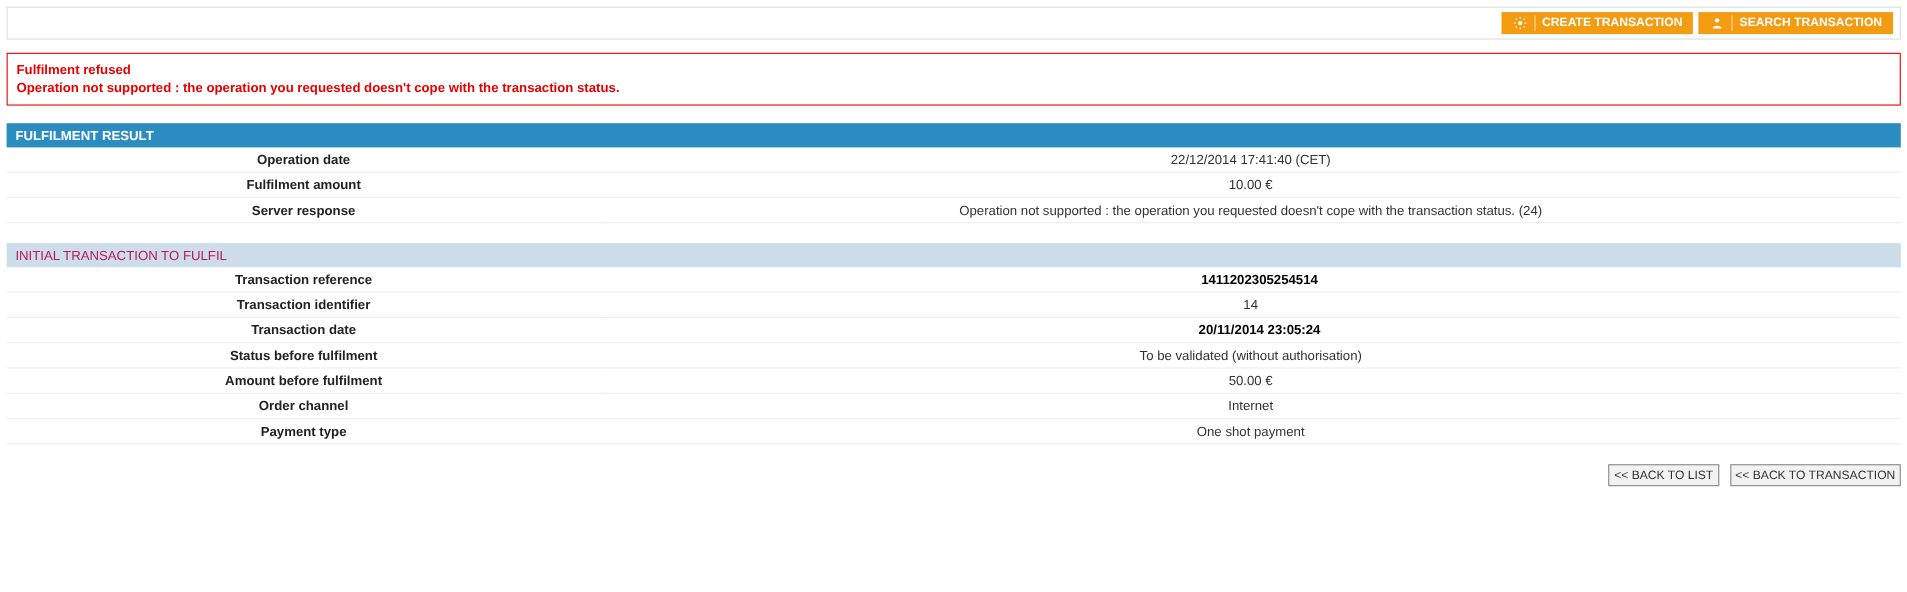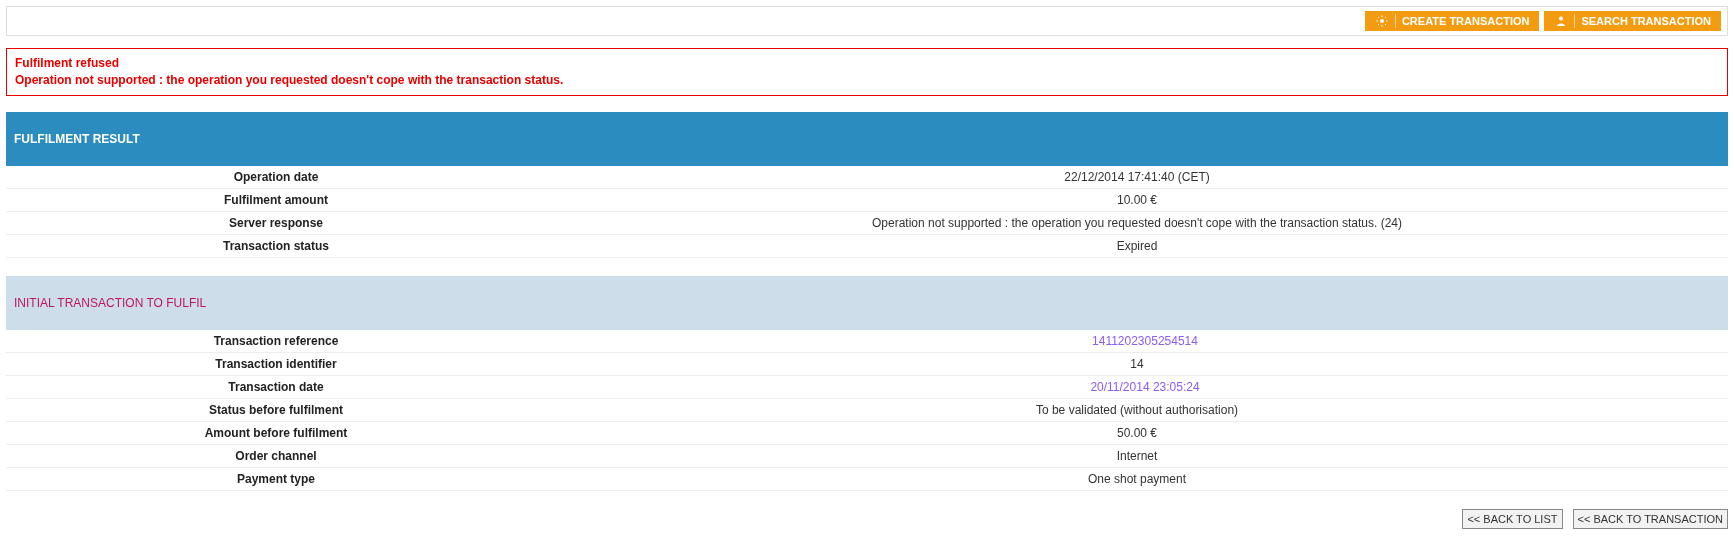--- a/index.html
+++ b/index.html
@@ -48,21 +48,21 @@
     border: 1px solid #e80000;
     color: #e80000;
     text-align: left;
     font-weight: bold;
     font-size: 12px;
     padding: 6px 8px;
     margin: 0 0 16px 0;
     line-height: 1.4;
   }
   .section-header {
-    padding: 20px 8px;
+    padding: 4px 8px;
     font-weight: bold;
     font-size: 12px;
   }
   .section-header.blue {
     background: #2a8cbf;
     color: #fff;
   }
   .section-header.light {
     background: #cdddea;
     color: #be185d;
@@ -82,21 +82,21 @@
     vertical-align: middle;
   }
   table.kv td.label {
     width: 540px;
     font-weight: bold;
     color: #222;
   }
   table.kv td.value {
     color: #333;
   }
-  .orange-text { color: #8b5cf6; font-weight: normal; margin-left: 16px; }
+  .orange-text { color: #000000; font-weight: bold; margin-left: 16px; }
   .bottom-bar {
     display: flex;
     justify-content: flex-end;
     gap: 10px;
     margin-top: 8px;
   }
   .gray-btn {
     background: #f2f2f2;
     border: 1px solid #888;
     padding: 3px 4px;
@@ -153,24 +153,20 @@
     <td class="value">22/12/2014 17:41:40 (CET)</td>
   </tr>
   <tr>
     <td class="label">Fulfilment amount</td>
     <td class="value">10.00  €</td>
   </tr>
   <tr>
     <td class="label">Server response</td>
     <td class="value">Operation not supported : the operation you requested doesn't cope with the transaction status. (24)</td>
   </tr>
-  <tr>
-    <td class="label">Transaction status</td>
-    <td class="value">Expired</td>
-  </tr>
 </tbody>
   </table>
 
 <div class="section-header light">INITIAL TRANSACTION TO FULFIL</div>
 <table class="kv">
   <tbody>
       <tr>
     <td class="label">Transaction reference</td>
     <td class="value"><span class="orange-text">1411202305254514</span></td>
   </tr>

